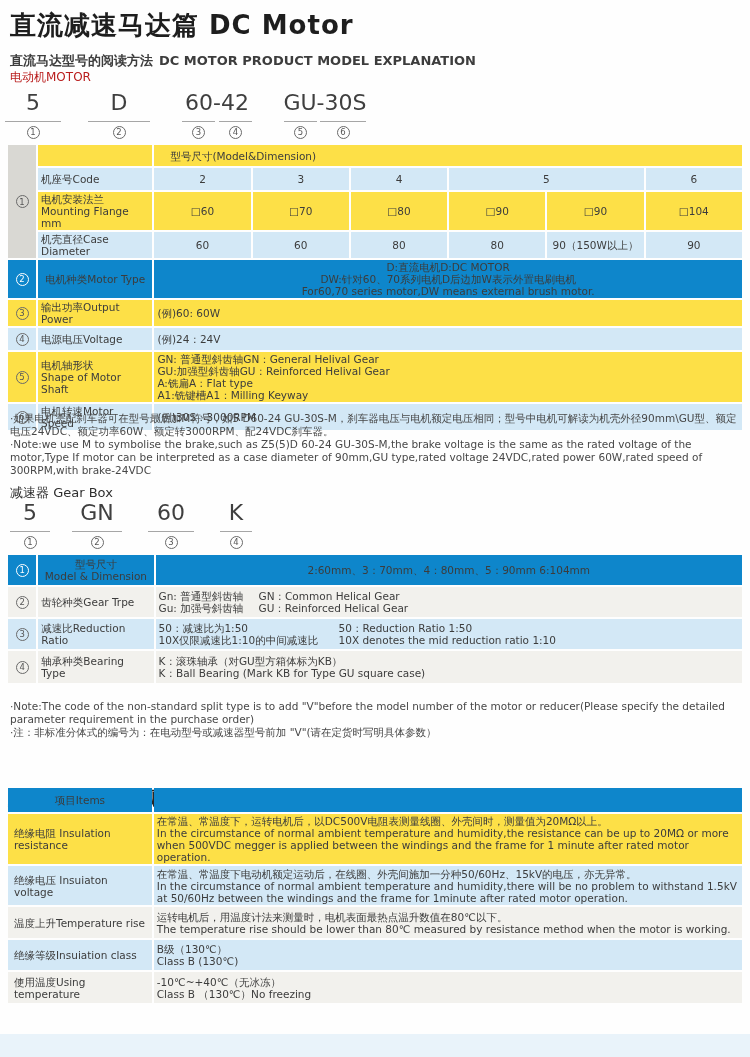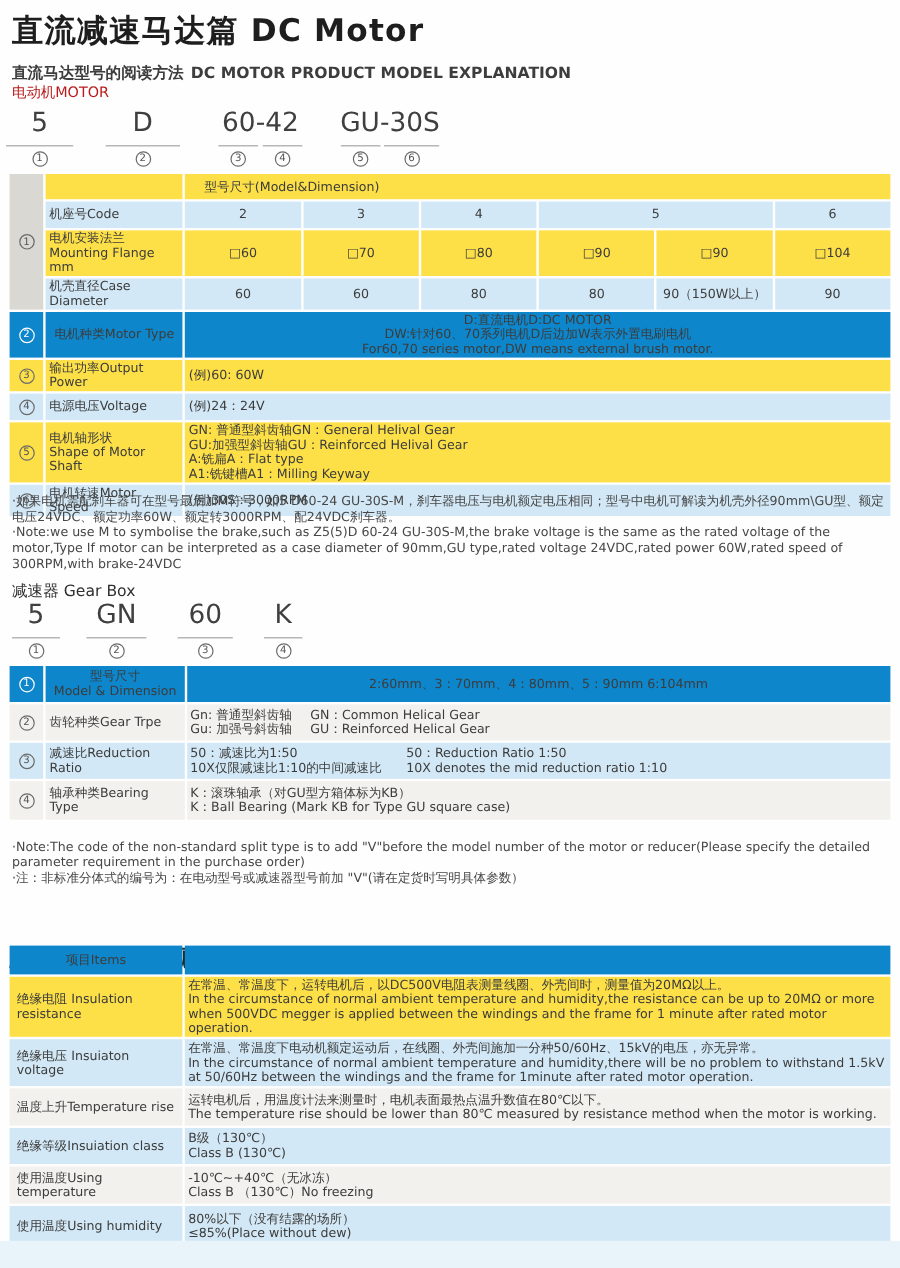--- a/index.html
+++ b/index.html
@@ -310,24 +310,17 @@
         <div>Class B (130℃)</div>
       </td>
     </tr>
     <tr style="height:31px;">
       <td class="wrow" style="padding-left:6px;">使用温度Using temperature</td>
       <td class="wrow pad14">
         <div>-10℃~+40℃（无冰冻）</div>
         <div>Class B （130℃）No freezing</div>
       </td>
     </tr>
-    <tr style="height:33px;">
-      <td class="lblue" style="padding-left:6px;">使用温度Using humidity</td>
-      <td class="lblue pad14">
-        <div>80%以下（没有结露的场所）</div>
-        <div>≤85%(Place without dew)</div>
-      </td>
-    </tr>
   </tbody>
     </table>
 
   <div class="botband"></div>
 </div>
 
 </body></html>

